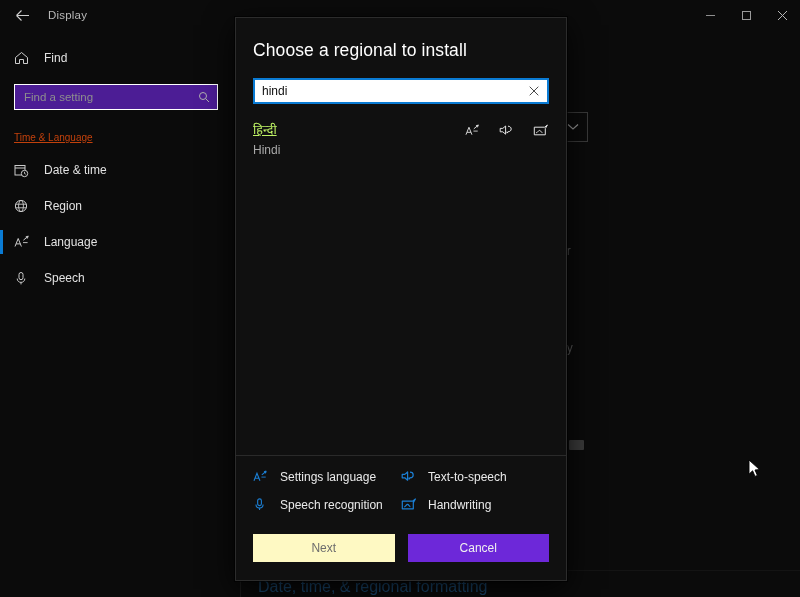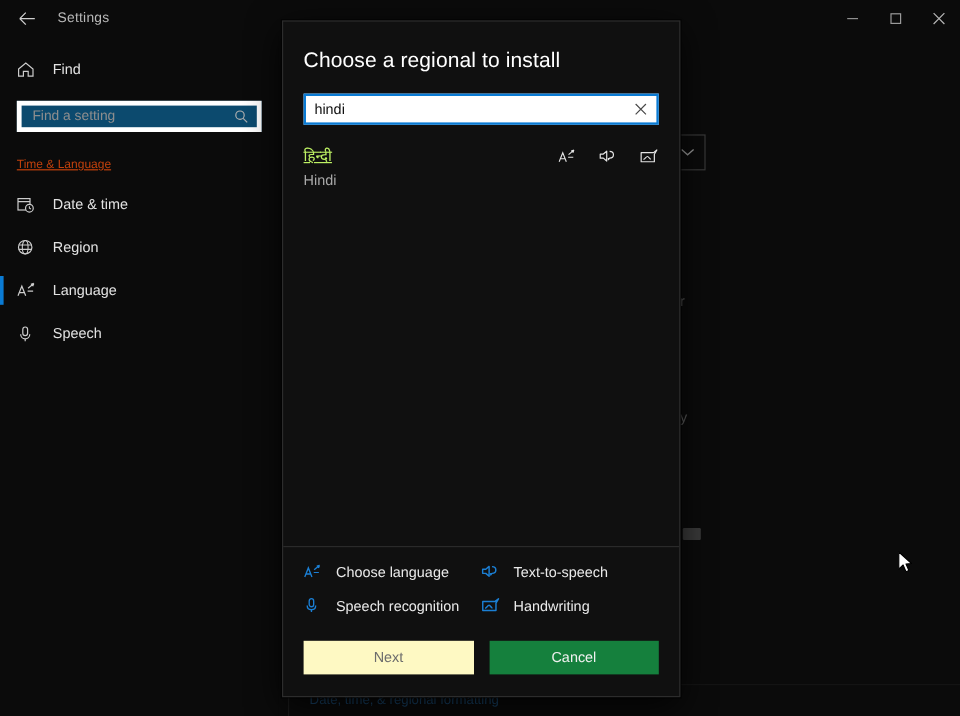--- a/index.html
+++ b/index.html
@@ -87,22 +87,22 @@
     color: #cccccc;
     flex: 0 0 22px;
   }
   .nav-row .nav-label { margin-left: 8px; color: #e2e2e2; font-size: 12px; }
 
   .home-row { height: 32px; margin-bottom: 10px; }
 
   .search-wrap {
     margin: 0 14px 0 14px;
     height: 26px;
-    border: 4px solid #ffffff;
-    background: #0c4a6e;
+    border: 1px solid #ffffff;
+    background: #4c1d95;
     display: flex;
     align-items: center;
     position: relative;
   }
   .search-wrap input {
     flex: 1;
     border: 0;
     outline: none;
     background: transparent;
     color: #c9c9c9;
@@ -168,21 +168,21 @@
     position: absolute;
     left: 329px; top: 410px;
     width: 15px; height: 10px;
     background: #3a3a3a;
     border-radius: 1px;
   }
   .bg-link {
     position: absolute;
     left: 18px; top: 548px;
     color: #1b4a73;
-    font-size: 11px;
+    font-size: 16px;
     white-space: nowrap;
   }
   .bg-rule {
     position: absolute;
     left: 0; top: 540px;
     width: 100%; height: 1px;
     background: #141414;
   }
 
   
@@ -302,21 +302,21 @@
 
   .dlg-actions {
     display: flex;
     gap: 13px;
     padding: 18px 17px 18px 17px;
   }
   .dlg-btn {
     flex: 1;
     height: 28px;
     border: 1px solid transparent;
-    background: #15803d;
+    background: #6d28d9;
     color: #f0f0f0;
     font-size: 12px;
     font-family: "Liberation Sans", sans-serif;
     display: flex;
     align-items: center;
     justify-content: center;
   }
   .dlg-btn.disabled {
     background: #fef9c3;
     color: #6d6d6d;
@@ -335,21 +335,21 @@
 <div id="app">
 
   <div class="settings-window">
 
     <div class="titlebar">
       <div class="back-btn">
         <svg width="15" height="13" viewBox="0 0 15 13" fill="none">
           <path d="M14 6.5H1.5M1.5 6.5L6.5 1.5M1.5 6.5L6.5 11.5" stroke="#cfcfcf" stroke-width="1.1"></path>
         </svg>
       </div>
-      <div class="title-text">Settings</div>
+      <div class="title-text">Display</div>
 
       <div class="win-controls">
         <div class="win-btn">
           <svg width="11" height="11" viewBox="0 0 11 11">
             <rect x="1" y="5" width="9" height="1" fill="#8f8f8f"></rect>
           </svg>
         </div>
         <div class="win-btn">
           <svg width="11" height="11" viewBox="0 0 11 11">
             <rect x="1.5" y="1.5" width="8" height="8" fill="none" stroke="#9a9a9a" stroke-width="1"></rect>
@@ -502,21 +502,21 @@
     <div class="dlg-legend">
 
       <div class="legend-item">
         <span class="legend-ico">
           <svg width="15" height="14" viewBox="0 0 16 15" fill="none">
             <path d="M1 11.5L4.2 3.5L7.4 11.5M2.2 8.9H6.3" stroke="#1b7fd4" stroke-width="1.2"></path>
             <path d="M9.4 5.2L14.2 1.2M14.2 1.2L13.2 3.6M14.2 1.2L11.7 1.9" stroke="#1b7fd4" stroke-width="1.2"></path>
             <path d="M9 7.6H13.6" stroke="#1b7fd4" stroke-width="1"></path>
           </svg>
         </span>
-        <span class="legend-label">Choose language</span>
+        <span class="legend-label">Settings language</span>
       </div>
 
       <div class="legend-item">
         <span class="legend-ico">
           <svg width="15" height="14" viewBox="0 0 15 14" fill="none">
             <path d="M1.2 4.4H3.8L6.6 2V10.2L3.8 7.8H1.2V4.4Z" stroke="#1b7fd4" stroke-width="1.2" stroke-linejoin="round"></path>
             <path d="M9 2.2C10.8 2.2 12.2 3.4 12.2 5C12.2 6.6 10.8 7.8 9 7.8L8 9.1V7.6" stroke="#1b7fd4" stroke-width="1.2" stroke-linejoin="round"></path>
           </svg>
         </span>
         <span class="legend-label">Text-to-speech</span>

